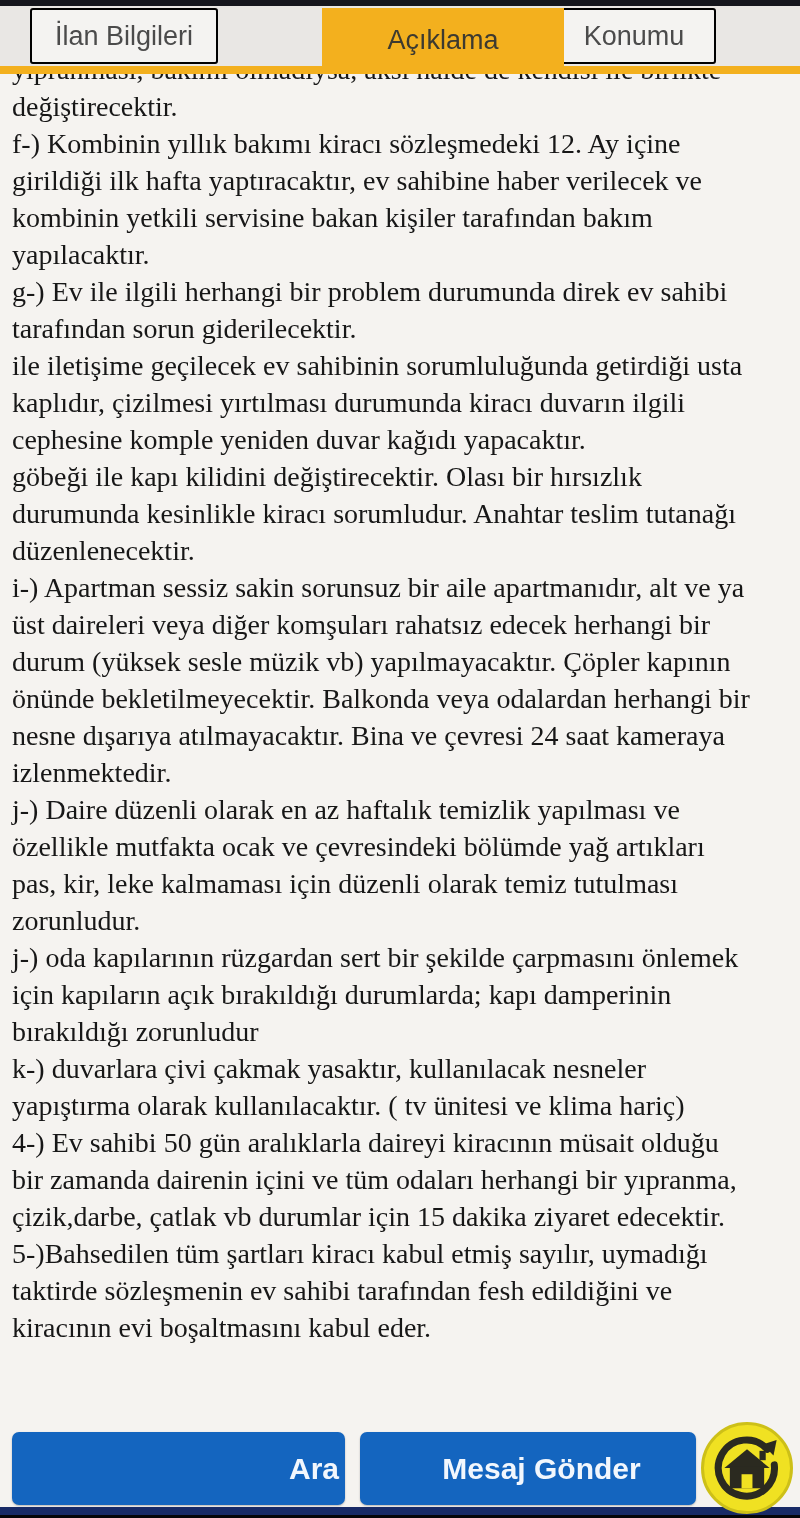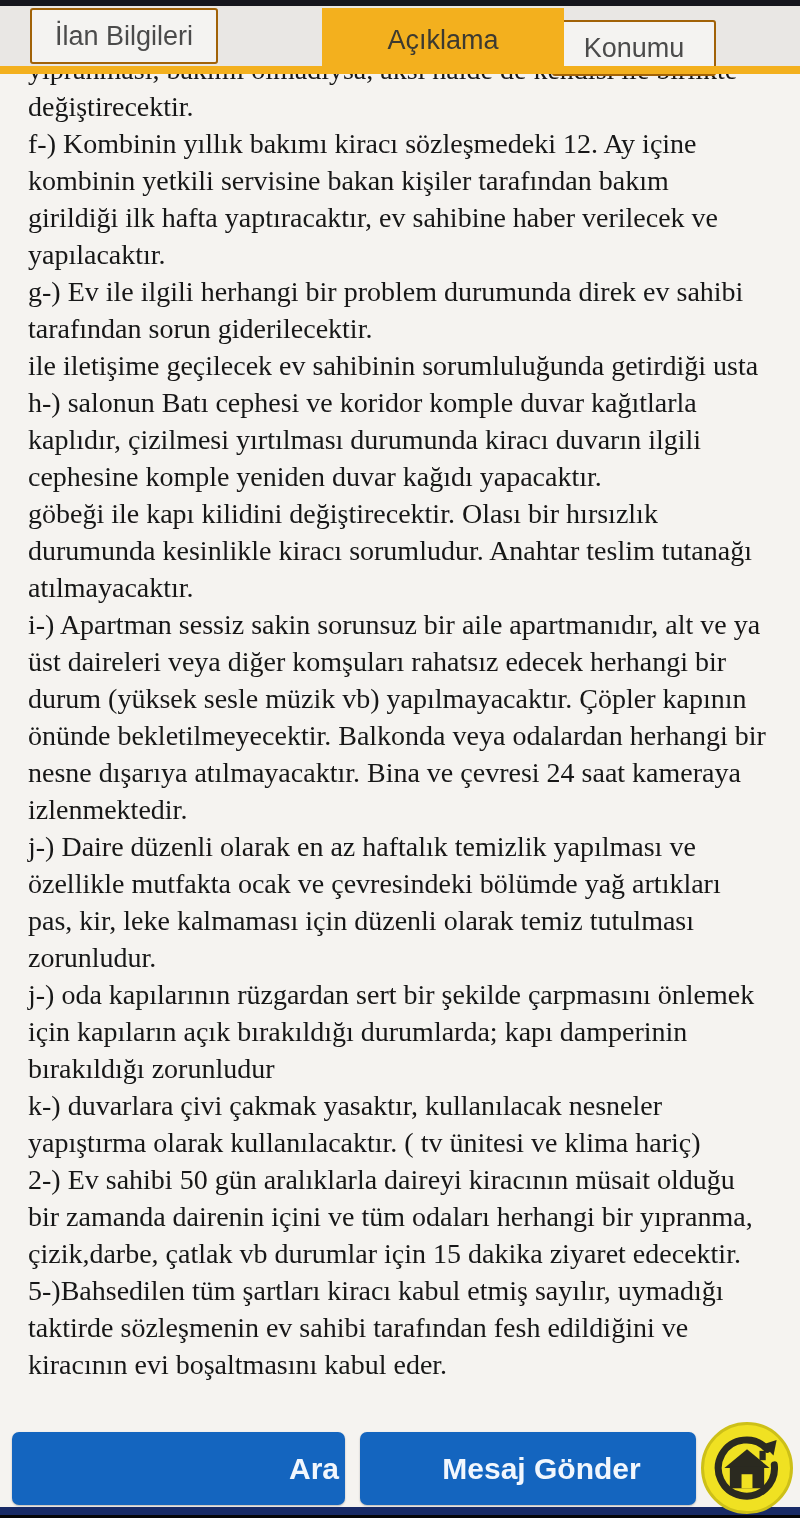--- a/index.html
+++ b/index.html
@@ -7,31 +7,31 @@
     position:relative;width:800px;height:1518px;margin:0 auto;
     background:#f5f3f0;overflow:hidden;
     font-family:"Liberation Sans",sans-serif;
   }
   
   .top-edge{position:absolute;top:0;left:0;width:800px;height:6px;background:#15161d;}
   
   .tabbar{position:absolute;top:6px;left:0;width:800px;height:60px;background:#e9e7e4;z-index:5;}
   .tab{
     position:absolute;box-sizing:border-box;display:flex;align-items:center;justify-content:center;
-    font-size:27px;color:#4b4b4b;background:#f4f3f1;border:2px solid #a16207;border-radius:3px;
+    font-size:27px;color:#4b4b4b;background:#f4f3f1;border:2px solid #000000;border-radius:3px;
     cursor:pointer;
   }
   .tab-inactive{top:2px;height:56px;}
   .tab-active{
     top:2px;height:64px;background:#f3b01e;border:none;border-radius:0;
     color:#3d3a30;z-index:6;margin-left:44px;
   }
   .tab-underline{position:absolute;top:66px;left:0;width:800px;height:8px;background:#f3b01e;z-index:5;}
   
-  .content{position:absolute;top:74px;left:0;right:0;bottom:90px;padding-left:28px;overflow:hidden;}
+  .content{position:absolute;top:74px;left:0;right:0;bottom:90px;padding-left:12px;overflow:hidden;}
   .textline{
     font-family:"Liberation Serif",serif;font-size:28px;line-height:37px;color:#171717;
     white-space:nowrap;
   }
   .clipped-row{height:14px;overflow:hidden;}
   .clipped-row .textline{margin-top:-23px;}
   .u{text-align:right;}
   
   .btn{
     position:absolute;box-sizing:border-box;height:73px;background:#1465bf;border:none;border-radius:7px;
@@ -57,60 +57,59 @@
 
   <div class="top-edge"></div>
 
   <div class="tabbar">
     <div class="tab tab-inactive" style="left:30px;width:188px;">
       <span>İlan Bilgileri</span>
     </div>
     <div class="tab tab-active" style="left:278px;width:242px;">
       <span>Açıklama</span>
     </div>
-    <div class="tab tab-inactive" style="left:552px;width:164px;margin-top:12px;">
+    <div class="tab tab-inactive" style="left:552px;width:164px;">
       <span>Konumu</span>
     </div>
   </div>
   <div class="tab-underline"></div>
 
   <div class="content">
     <div class="clipped-row">
       <div class="textline">yıpranması, bakımı olmadıysa, aksi halde de kendisi ile birlikte</div>
     </div>
     <div class="textline">değiştirecektir.</div>
     <div class="textline">f-) Kombinin yıllık bakımı kiracı sözleşmedeki 12. Ay içine</div>
+    <div class="textline">girildiği ilk hafta yaptıracaktır, ev sahibine haber verilecek ve</div>
     <div class="textline">kombinin yetkili servisine bakan kişiler tarafından bakım</div>
-    <div class="textline">girildiği ilk hafta yaptıracaktır, ev sahibine haber verilecek ve</div>
     <div class="textline">yapılacaktır.</div>
     <div class="textline">g-) Ev ile ilgili herhangi bir problem durumunda direk ev sahibi</div>
     <div class="textline">tarafından sorun giderilecektir.</div>
     <div class="textline">ile iletişime geçilecek ev sahibinin sorumluluğunda getirdiği usta</div>
-    <div class="textline">h-) salonun Batı cephesi ve koridor komple duvar kağıtlarla</div>
     <div class="textline">kaplıdır, çizilmesi yırtılması durumunda kiracı duvarın ilgili</div>
     <div class="textline">cephesine komple yeniden duvar kağıdı yapacaktır.</div>
     <div class="textline">göbeği ile kapı kilidini değiştirecektir. Olası bir hırsızlık</div>
     <div class="textline">durumunda kesinlikle kiracı sorumludur. Anahtar teslim tutanağı</div>
-    <div class="textline">atılmayacaktır.</div>
+    <div class="textline">düzenlenecektir.</div>
     <div class="textline">i-) Apartman sessiz sakin sorunsuz bir aile apartmanıdır, alt ve ya</div>
     <div class="textline">üst daireleri veya diğer komşuları rahatsız edecek herhangi bir</div>
     <div class="textline">durum (yüksek sesle müzik vb) yapılmayacaktır. Çöpler kapının</div>
     <div class="textline">önünde bekletilmeyecektir. Balkonda veya odalardan herhangi bir</div>
     <div class="textline">nesne dışarıya atılmayacaktır. Bina ve çevresi 24 saat kameraya</div>
     <div class="textline">izlenmektedir.</div>
     <div class="textline">j-) Daire düzenli olarak en az haftalık temizlik yapılması ve</div>
     <div class="textline">özellikle mutfakta ocak ve çevresindeki bölümde yağ artıkları</div>
     <div class="textline">pas, kir, leke kalmaması için düzenli olarak temiz tutulması</div>
     <div class="textline">zorunludur.</div>
     <div class="textline">j-) oda kapılarının rüzgardan sert bir şekilde çarpmasını önlemek</div>
     <div class="textline">için kapıların açık bırakıldığı durumlarda; kapı damperinin</div>
     <div class="textline">bırakıldığı zorunludur</div>
     <div class="textline">k-) duvarlara çivi çakmak yasaktır, kullanılacak nesneler</div>
     <div class="textline">yapıştırma olarak kullanılacaktır. ( tv ünitesi ve klima hariç)</div>
-    <div class="textline">2-) Ev sahibi 50 gün aralıklarla daireyi kiracının müsait olduğu</div>
+    <div class="textline">4-) Ev sahibi 50 gün aralıklarla daireyi kiracının müsait olduğu</div>
     <div class="textline">
       <span>bir zamanda dairenin içini ve </span><span class="u">tüm</span><span> odaları herhangi bir yıpranma,</span>
     </div>
     <div class="textline">çizik,darbe, çatlak vb durumlar için 15 dakika ziyaret edecektir.</div>
     <div class="textline">5-)Bahsedilen tüm şartları kiracı kabul etmiş sayılır, uymadığı</div>
     <div class="textline">taktirde sözleşmenin ev sahibi tarafından fesh edildiğini ve</div>
     <div class="textline">kiracının evi boşaltmasını kabul eder.</div>
   </div>
 
   <button class="btn btn-ara">

